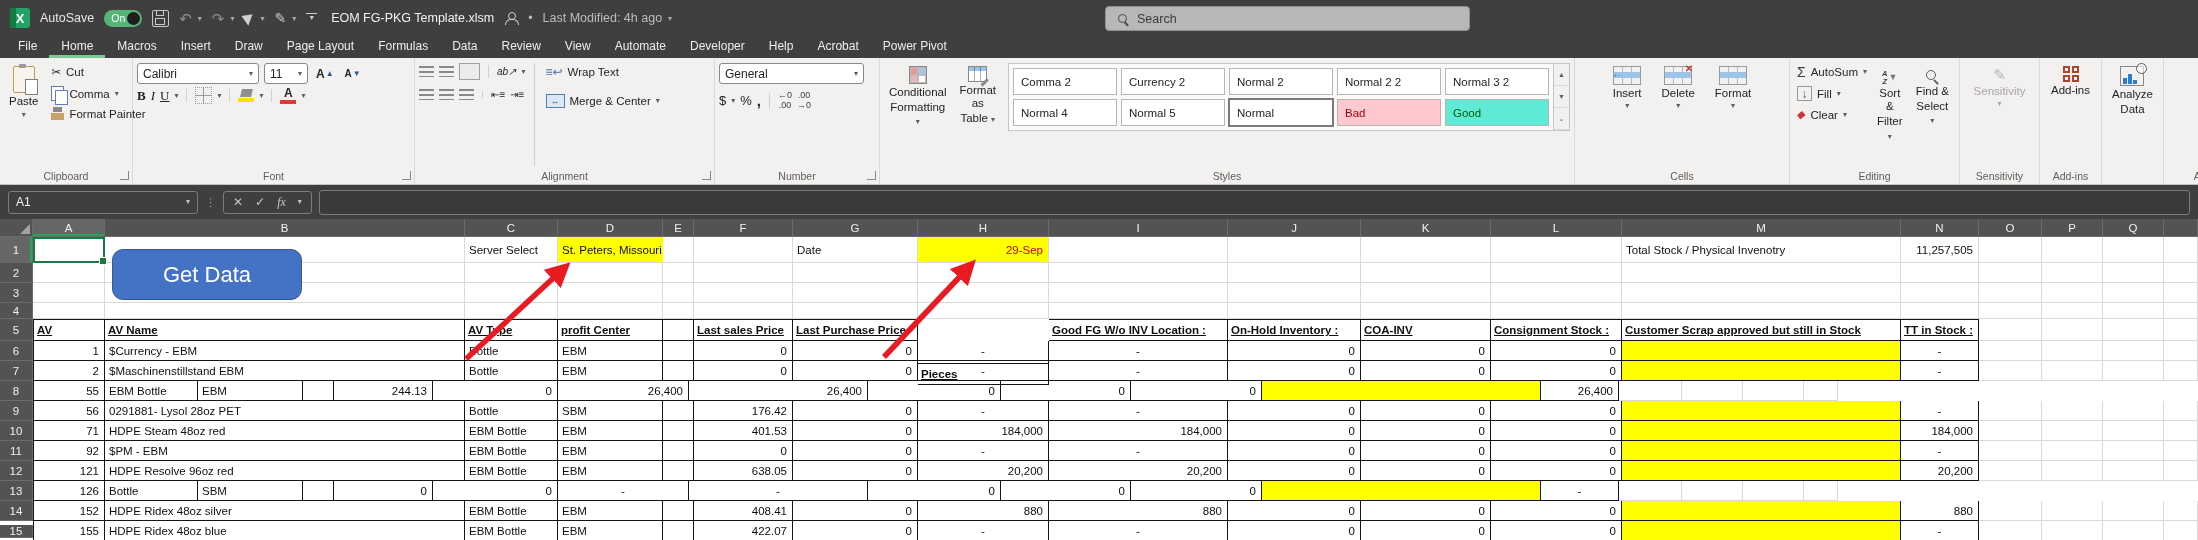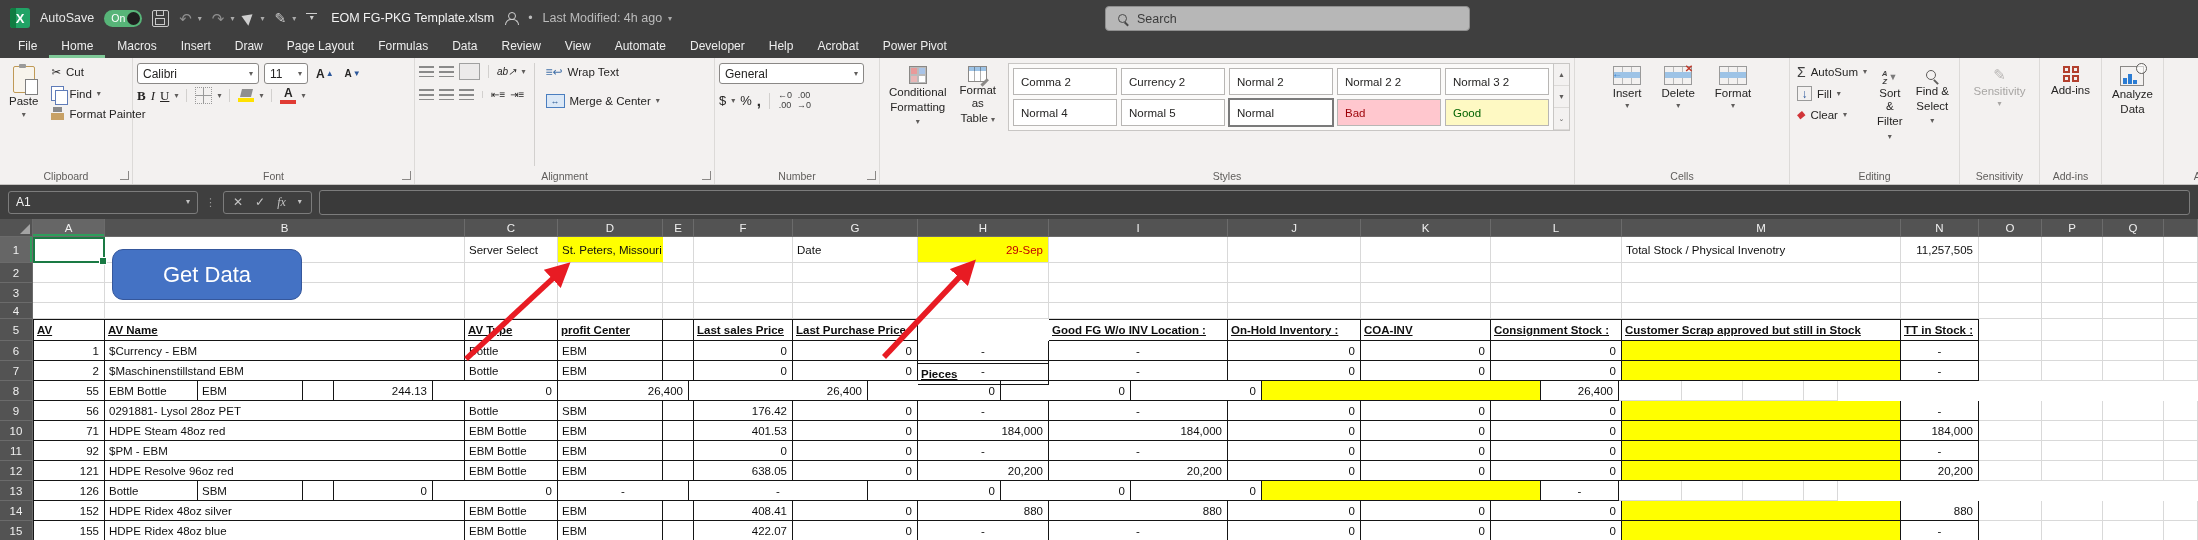--- a/index.html
+++ b/index.html
@@ -74,21 +74,21 @@
   .cfic i:nth-child(1){background:#e89a9a;}
   .cfic i:nth-child(2){background:#a9c4e8;}
   .cfic i:nth-child(3){background:#e8b6b6;}
   .cfic i:nth-child(4){background:#fff;}
   .fatic{width:17px;height:14px;border:1px solid #8a8886;background:linear-gradient(#9dc3e6 0 4px,#fff 4px),linear-gradient(90deg,transparent 0 5px,#b0b0b0 5px 6px,transparent 6px 11px,#b0b0b0 11px 12px,transparent 12px);background-blend-mode:multiply;position:relative;}
   .fatic::after{content:"";position:absolute;right:-3px;bottom:-2px;width:9px;height:2.5px;background:#8a8886;transform:rotate(-45deg);}
   .gallery{display:flex;align-items:stretch;margin-left:4px;}
   .chips{display:grid;grid-template-columns:repeat(5,104px);grid-auto-rows:27px;gap:4px;background:#fbfaf9;border:1px solid #c8c6c4;padding:4px;}
   .chip{background:#fff;border:1px solid #b8b6b4;display:flex;align-items:center;padding-left:7px;font-size:11.5px;overflow:hidden;white-space:nowrap;}
   .chip-bad{background:#ffc7ce;color:#9c0006;}
-  .chip-good{background:#fef9c3;color:#006100;}
+  .chip-good{background:#5eead4;color:#006100;}
   .chip-selected{outline:2px solid #7a7a7a;outline-offset:-1px;}
   .galscroll{display:flex;flex-direction:column;border:1px solid #c8c6c4;border-left:none;}
   .galscroll div{flex:1;width:15px;display:flex;align-items:center;justify-content:center;font-size:7px;color:#5f5d5b;border-bottom:1px solid #dcdad8;}
   .tblic{width:26px;height:17px;border:1px solid #9a9a9a;background:linear-gradient(transparent 0 5px,#9dc3e6 5px 11px,transparent 11px),linear-gradient(90deg,transparent 0 8px,#b9b9b9 8px 9px,transparent 9px 17px,#b9b9b9 17px 18px,transparent 18px);position:relative;}
   .tblic.del::after{content:"✕";position:absolute;right:-2px;top:-4px;color:#c0392b;font-size:10px;font-weight:bold;}
   .tblic.ins::after{content:"←";position:absolute;left:-2px;top:1px;color:#2b7cd3;font-size:10px;font-weight:bold;}
   .sigma{font-size:14px;line-height:1;color:#404040;}
   .fillarr{color:#2b579a;font-weight:bold;font-size:12px;border:1px solid #9a9a9a;width:13px;height:13px;display:inline-flex;align-items:center;justify-content:center;}
   .clearic{color:#d13438;font-size:11px;transform:skewX(-10deg);}
   .azic{display:flex;flex-direction:column;font-size:7.5px;font-weight:bold;line-height:1;color:#404040;}
@@ -200,21 +200,21 @@
           <span>Paste</span>
           <span class="chev">▾</span>
         </div>
         <div class="col">
           <div class="smallbtn">
               <span>✂</span>
               <span>Cut</span>
             </div>
           <div class="smallbtn">
               <span class="ico copyic"></span>
-              <span>Find</span>
+              <span>Comma</span>
               <span class="chev">▾</span>
             </div>
           <div class="smallbtn">
               <span class="ico fpaint"></span>
               <span>Format Painter</span>
             </div>
         </div>
       </div>
       <div class="rlabel">Clipboard</div>
       <span class="launcher"></span>
@@ -782,21 +782,21 @@
           <div class="cell tcell ar" style="width: 133px;">0</div>
           <div class="cell tcell ar" style="width: 130px;">0</div>
           <div class="cell tcell ar" style="width: 131px;">0</div>
           <div class="cell tcell yellow" style="width: 279px;"></div>
           <div class="cell tcell ar" style="width: 78px;">880</div>
           <div class="cell" style="width: 63px;"></div>
           <div class="cell" style="width: 61px;"></div>
           <div class="cell" style="width: 61px;"></div>
           <div class="cell" style="width: 34px;"></div>
         </div>
-        <div class="srow" style="height: 20px;">
+        <div class="srow" style="height: 20px; align-items: center;">
           <div class="rowhead">15</div>
           <div class="cell tcell tleft ar" style="width: 72px;">155</div>
           <div class="cell tcell al" style="width: 360px;">HDPE Ridex 48oz blue</div>
           <div class="cell tcell al" style="width: 93px;">EBM Bottle</div>
           <div class="cell tcell al" style="width: 105px;">EBM</div>
           <div class="cell tcell" style="width: 31px;"></div>
           <div class="cell tcell ar" style="width: 99px;">422.07</div>
           <div class="cell tcell ar" style="width: 125px;">0</div>
           <div class="cell tcell dashc" style="width: 131px;">-</div>
           <div class="cell tcell dashc" style="width: 179px;">-</div>

